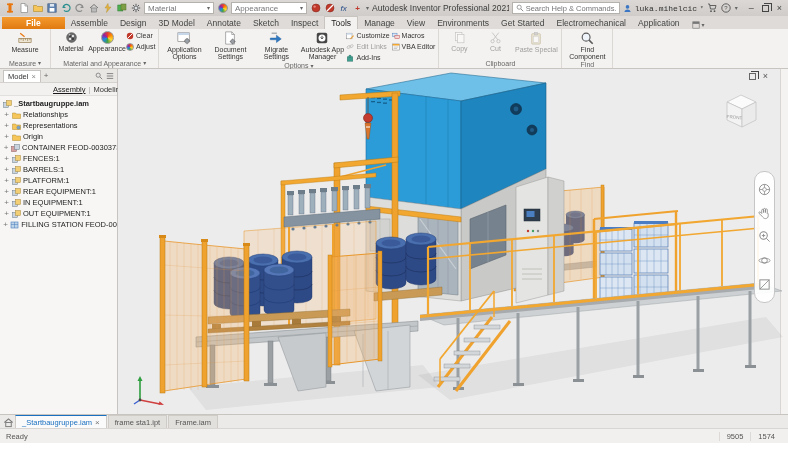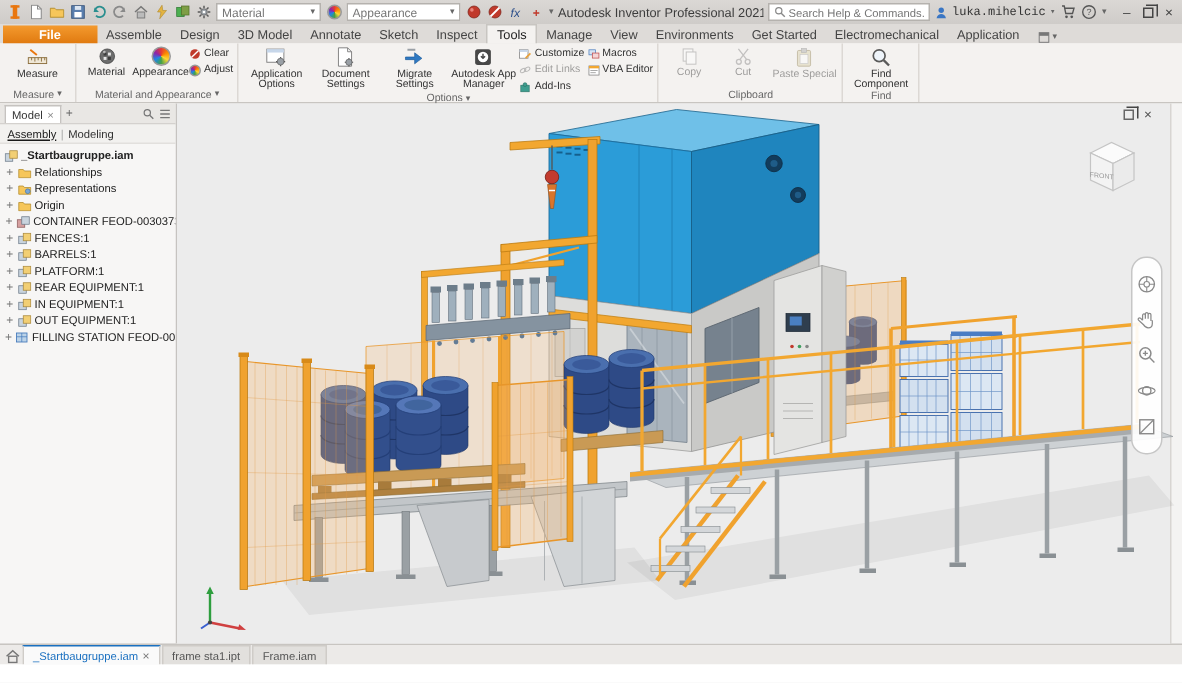--- a/index.html
+++ b/index.html
@@ -49,21 +49,21 @@
   .wheel { width:13px; height:13px; border-radius:50%; background:conic-gradient(#e53935,#fb8c00,#fdd835,#43a047,#1e88e5,#8e24aa,#e53935); border:1px solid #999; }
   .wheel.small { width:8px; height:8px; }
 
   
   .main { flex:1; display:flex; min-height:0; }
   .browser { width:118px; background:#f7f6f5; border-right:1px solid #c6c3c0; display:flex; flex-direction:column; font-size:8px; }
   .browser-head { height:14px; background:#e9e7e4; display:flex; align-items:center; padding:0 3px; gap:3px; border-bottom:1px solid #d4d1ce; }
   .browser-tab { background:#fff; border:1px solid #c6c3c0; border-bottom:none; height:12px; display:flex; align-items:center; gap:3px; padding:0 4px; font-size:7.5px; color:#333; }
   .bh-ico { margin-left:auto; display:flex; gap:3px; align-items:center; }
   .mode-row { height:13px; display:flex; align-items:center; gap:3px; padding:0 5px; color:#333; font-size:7.5px; background:#f2f1ef; border-bottom:1px solid #e2e0dd; }
-  .mode-row .active-mode { text-decoration:underline; color:#1a1a1a; }
+  .mode-row .active-mode { text-decoration:underline; color:#1a1a1a;margin-left:48px; }
   .tree { flex:1; background:#f7f6f5; padding:2px 0 0 3px; overflow:hidden; }
   .trow { height:11px; display:flex; align-items:center; gap:2px; white-space:nowrap; color:#222; }
   .trow .exp { width:7px; color:#777; font-size:8px; text-align:center; line-height:1; }
   .trow .tico { width:9px; height:8px; flex:0 0 auto; }
   .trow.root { font-weight:bold; }
   .trow .tlabel { overflow:hidden; font-size:7.5px; }
 
   .viewport { flex:1; position:relative; background:#ececec; min-width:0; }
   .viewport svg.scene { position:absolute; left:0; top:0; }
   .docwin-btns { position:absolute; top:2px; right:12px; display:flex; gap:7px; align-items:center; color:#555; font-size:9px; }
@@ -950,14 +950,20 @@
       <span class="dx">×</span>
     </span>
     <span class="dtab">
         <span>frame sta1.ipt</span>
       </span>
     <span class="dtab">
         <span>Frame.iam</span>
       </span>
   </div>
 
+  <div class="statusbar">
+    <span>Ready</span>
+    <span class="spacer"></span>
+    <span class="stat-cell">9505</span>
+    <span class="stat-cell">1574</span>
+  </div>
   <div class="bottom-gap"></div>
 </div>
 
 </body></html>

